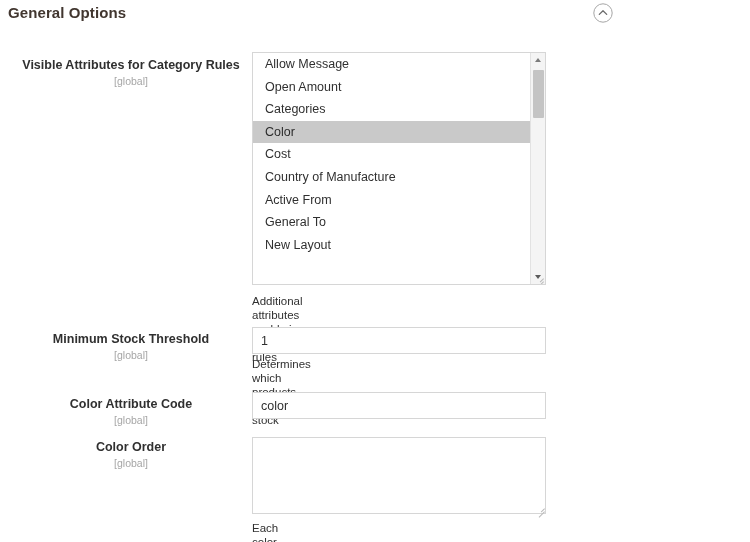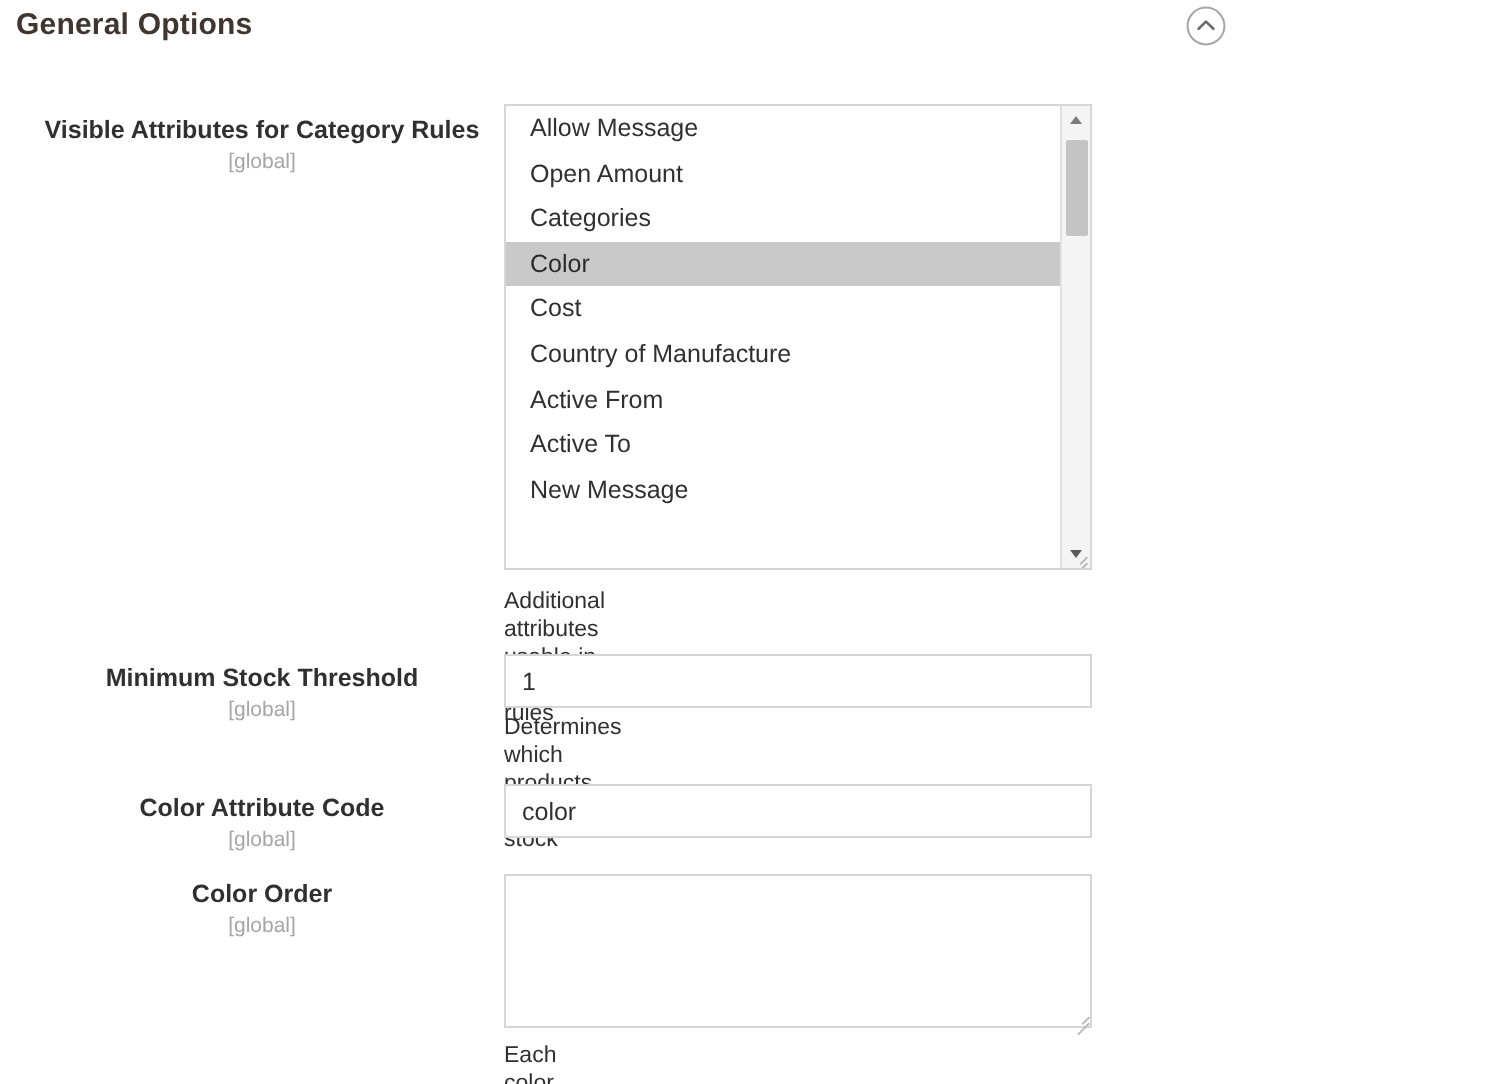--- a/index.html
+++ b/index.html
@@ -223,22 +223,22 @@
 
     <div class="multiselect">
       <ul class="ms-list">
         <li class="ms-item">Allow Message</li>
         <li class="ms-item">Open Amount</li>
         <li class="ms-item">Categories</li>
         <li class="ms-item selected">Color</li>
         <li class="ms-item">Cost</li>
         <li class="ms-item">Country of Manufacture</li>
         <li class="ms-item">Active From</li>
-        <li class="ms-item">Active To</li>
-        <li class="ms-item">New Message</li>
+        <li class="ms-item">General To</li>
+        <li class="ms-item">New Layout</li>
       </ul>
 
       <div class="ms-scroll">
         <div class="ms-arrow up">
             <i></i>
           </div>
         <div class="ms-thumb"></div>
         <div class="ms-arrow down">
             <i></i>
           </div>

